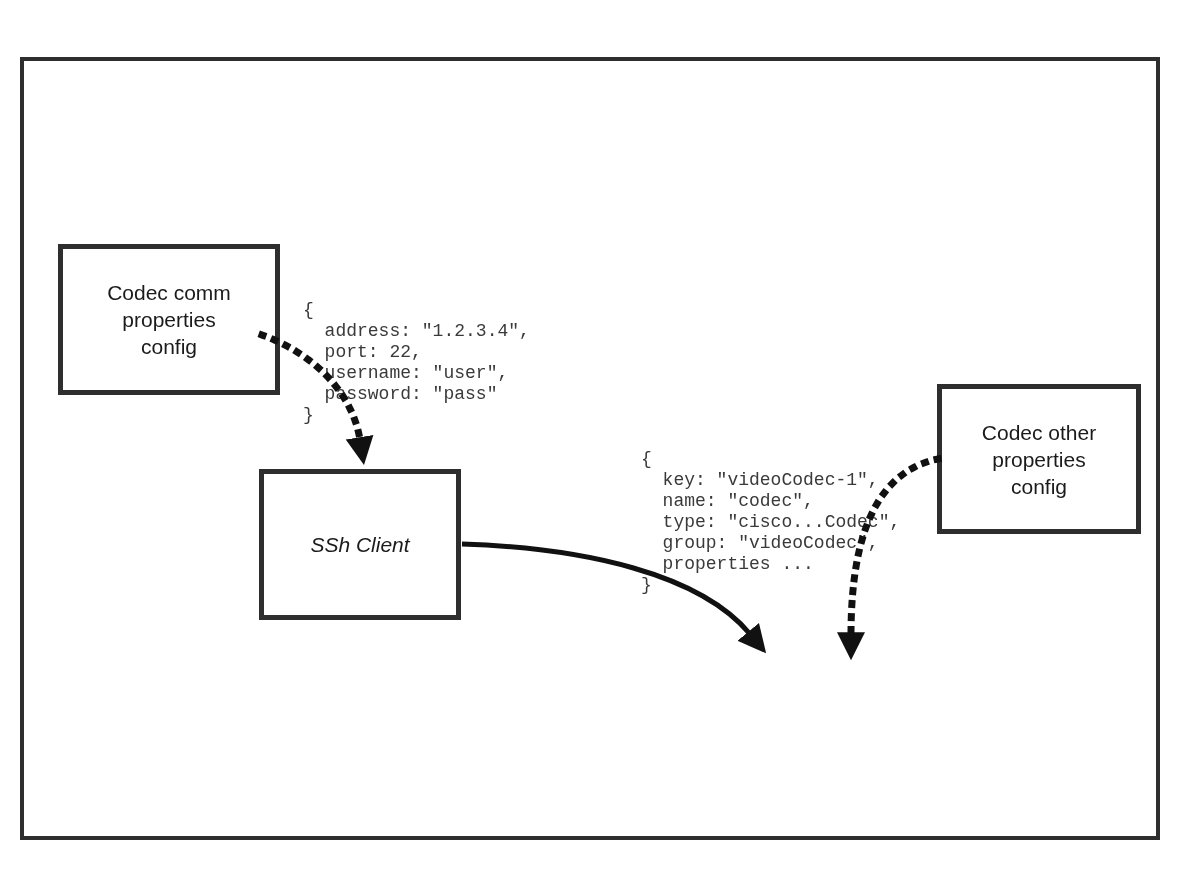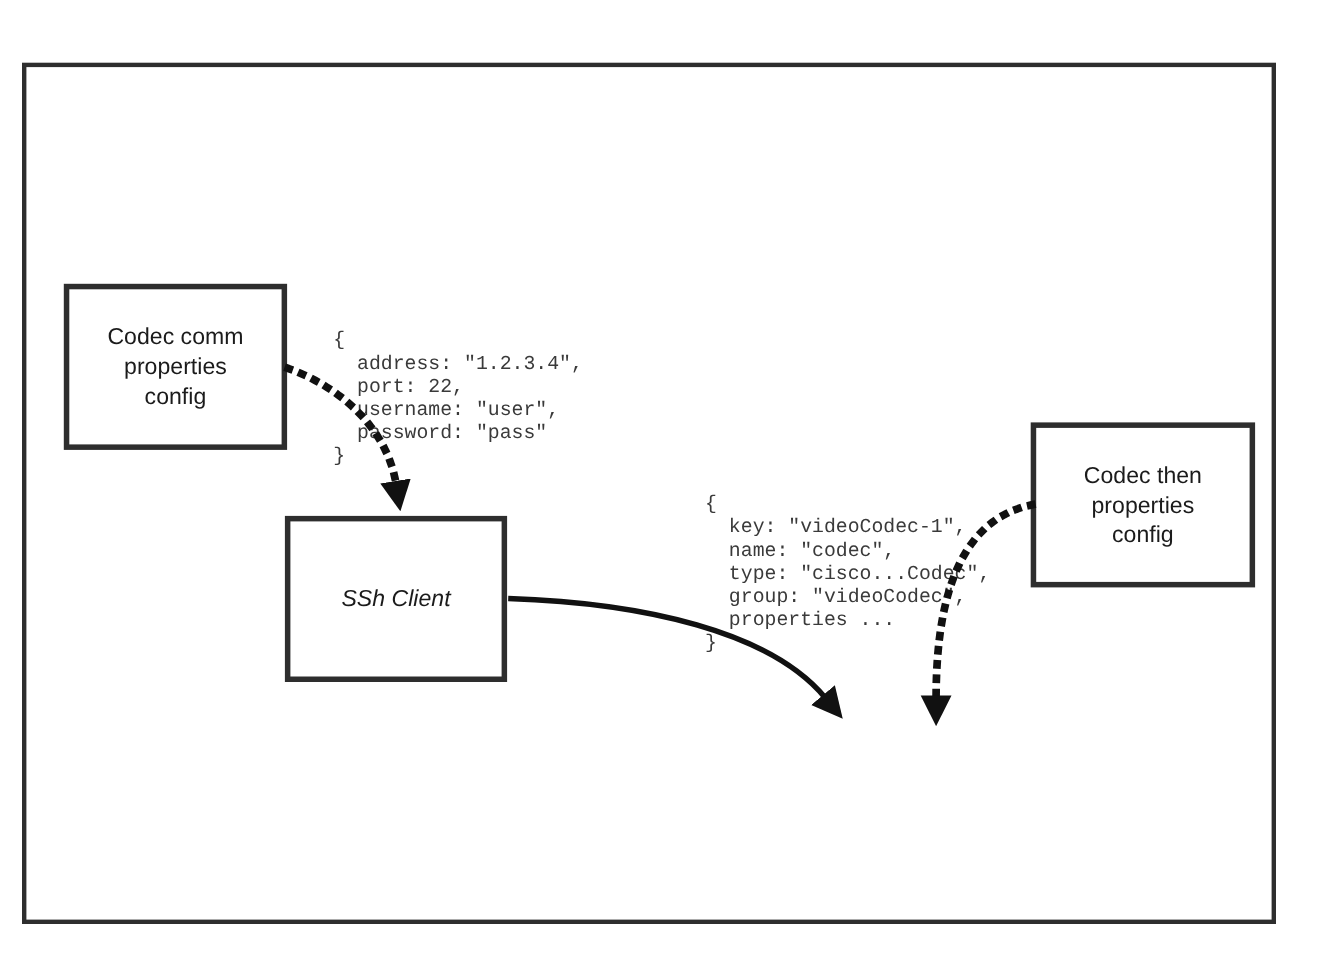--- a/index.html
+++ b/index.html
@@ -41,21 +41,21 @@
     background: #ffffff;
     display: flex;
     align-items: center;
     justify-content: center;
     text-align: center;
     font-size: 21px;
     line-height: 27px;
     white-space: pre-line;
     box-sizing: border-box;
   }
-  #node-codec-comm-config { left: 58px;  top: 258px; width: 203px; height: 151px; }
+  #node-codec-comm-config { left: 58px;  top: 244px; width: 222px; height: 151px; }
   #node-ssh-client        { left: 259px; top: 469px; width: 202px; height: 151px; font-style: italic; }
   #node-codec-other-config{ left: 937px; top: 384px; width: 204px; height: 150px; }
   #node-cisco-codec       { left: 709px; top: 662px; width: 202px; height: 151px; }
   .code-block {
     position: absolute;
     font-family: "Liberation Mono", "DejaVu Sans Mono", monospace;
     font-size: 18px;
     line-height: 21px;
     white-space: pre;
     color: #3a3a3a;
@@ -84,21 +84,21 @@
     <span>Codec comm
 properties
 config</span>
   </div>
 
   <div class="node" id="node-ssh-client">
     <span>SSh Client</span>
   </div>
 
   <div class="node" id="node-codec-other-config">
-    <span>Codec then
+    <span>Codec other
 properties
 config</span>
   </div>
 
 
   <div class="code-block" id="code-comm-properties">{
   address: "1.2.3.4",
   port: 22,
   username: "user",
   password: "pass"

